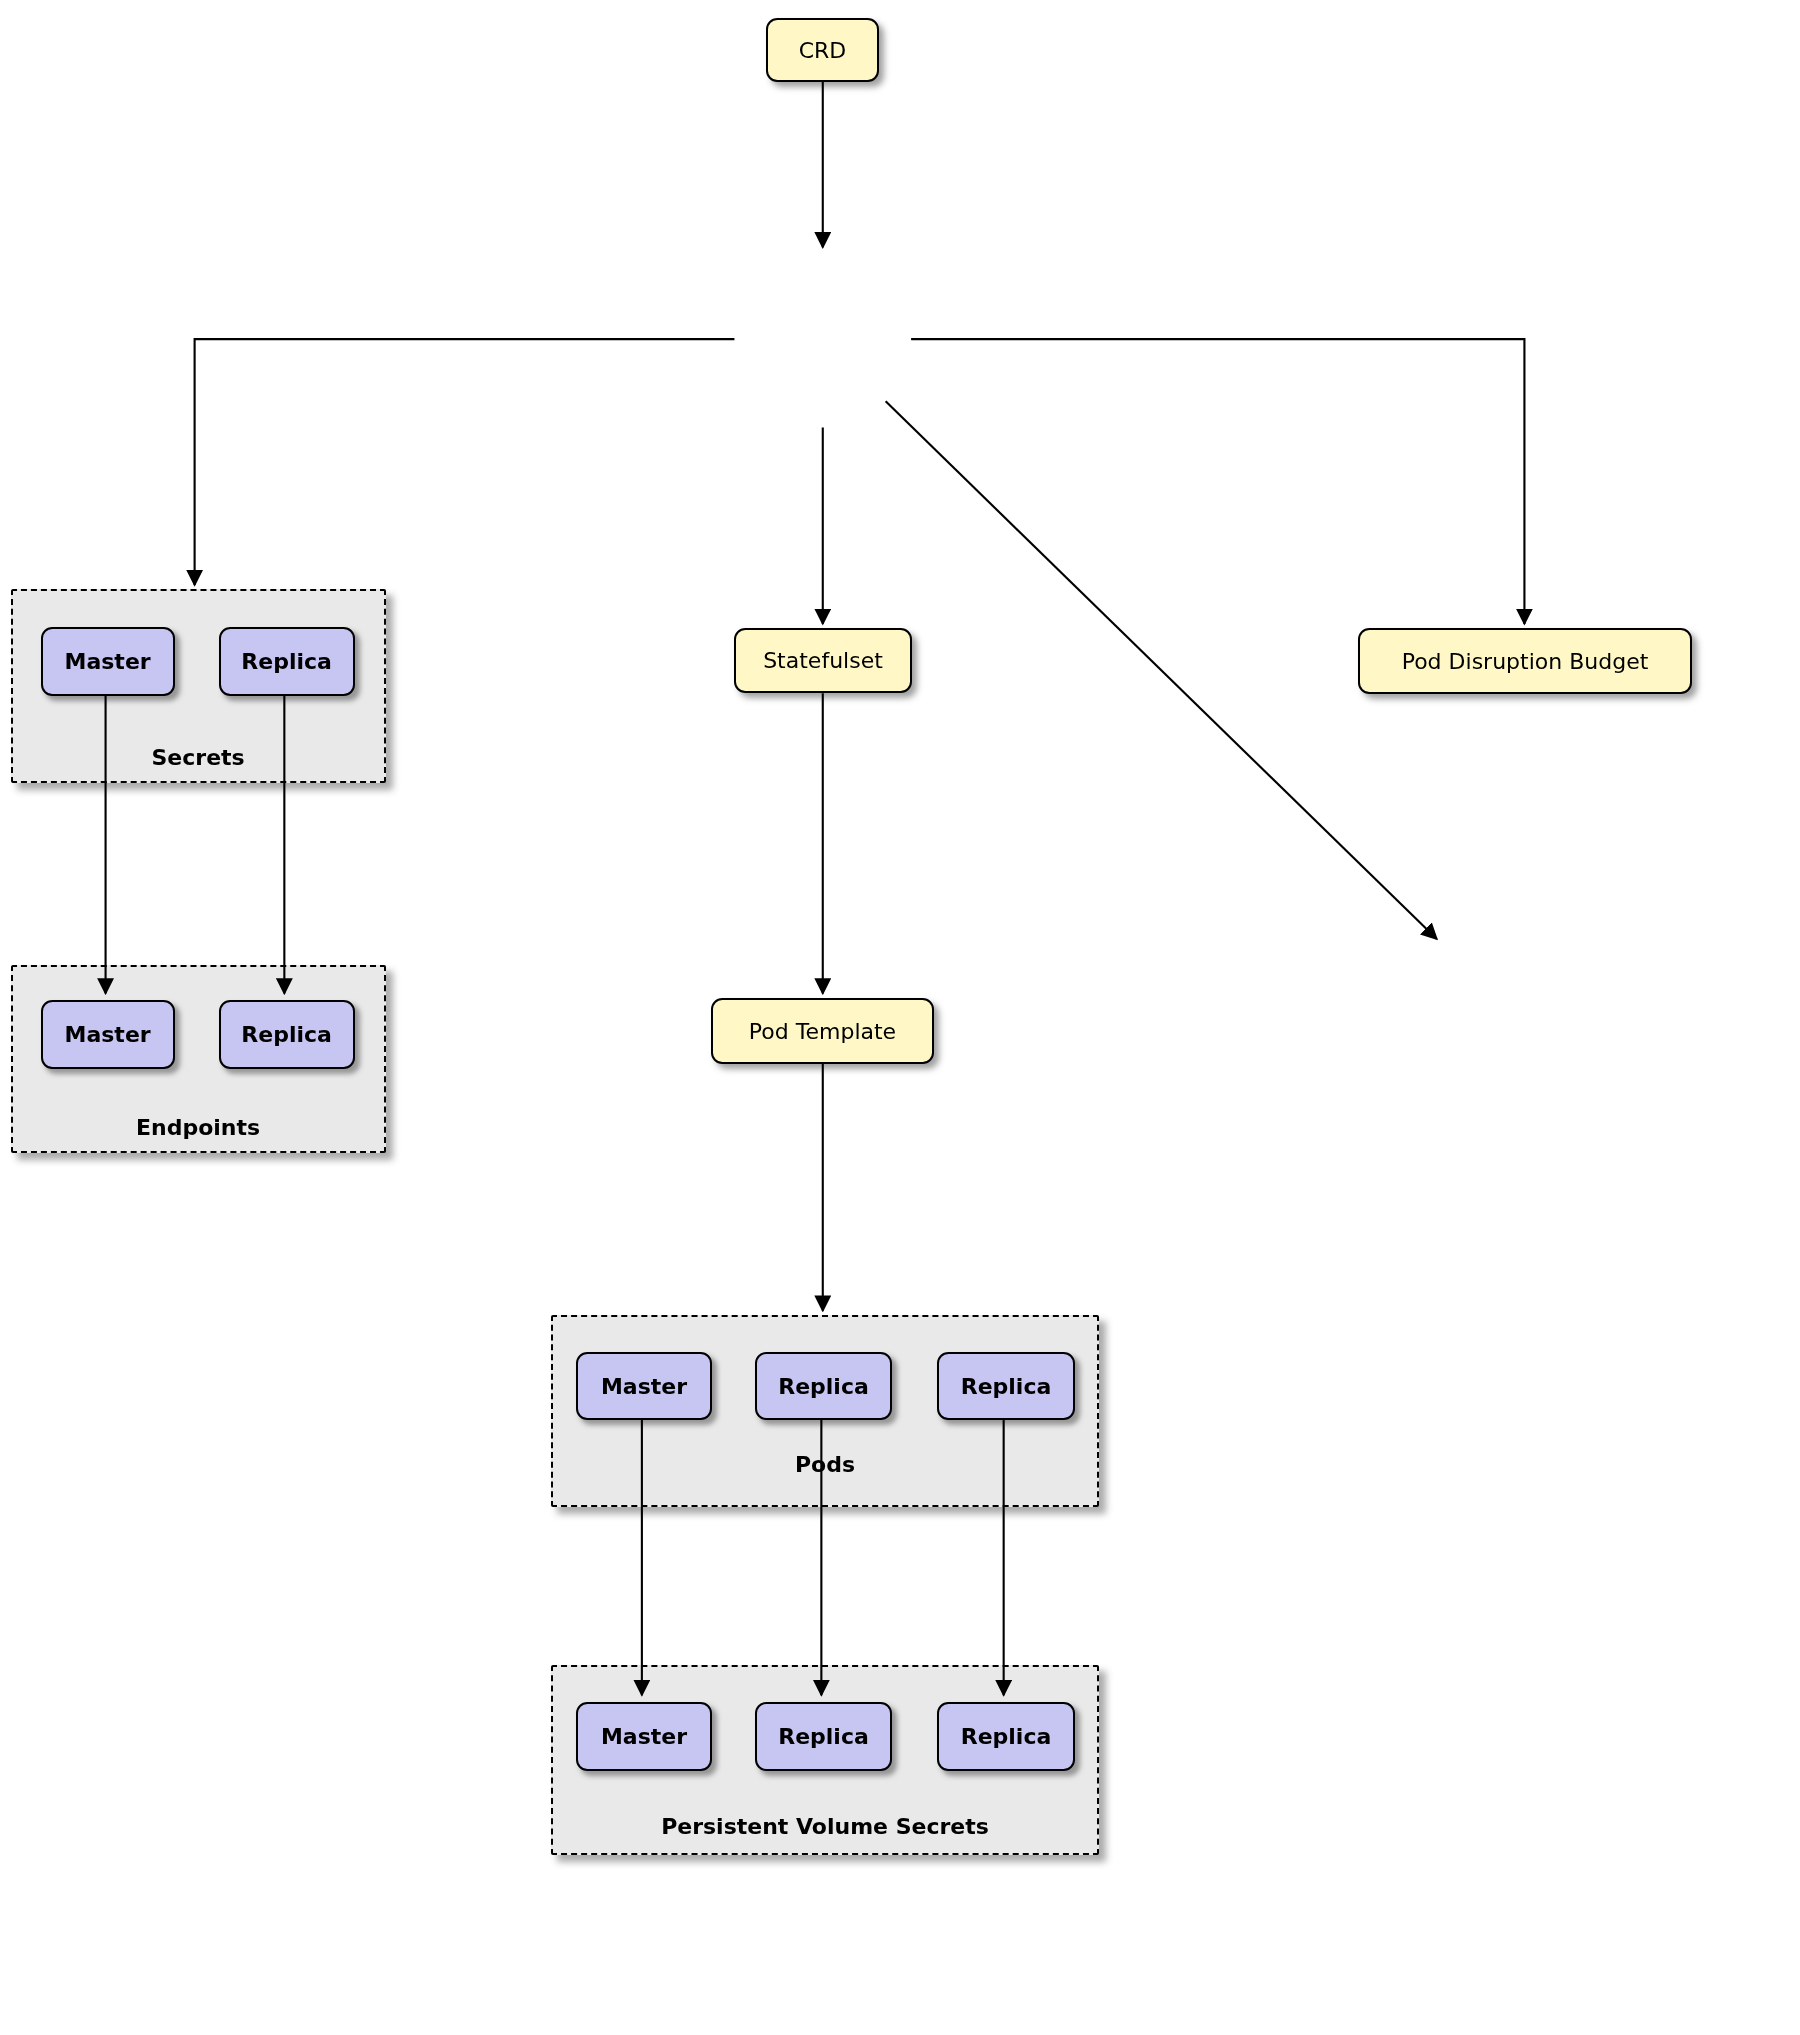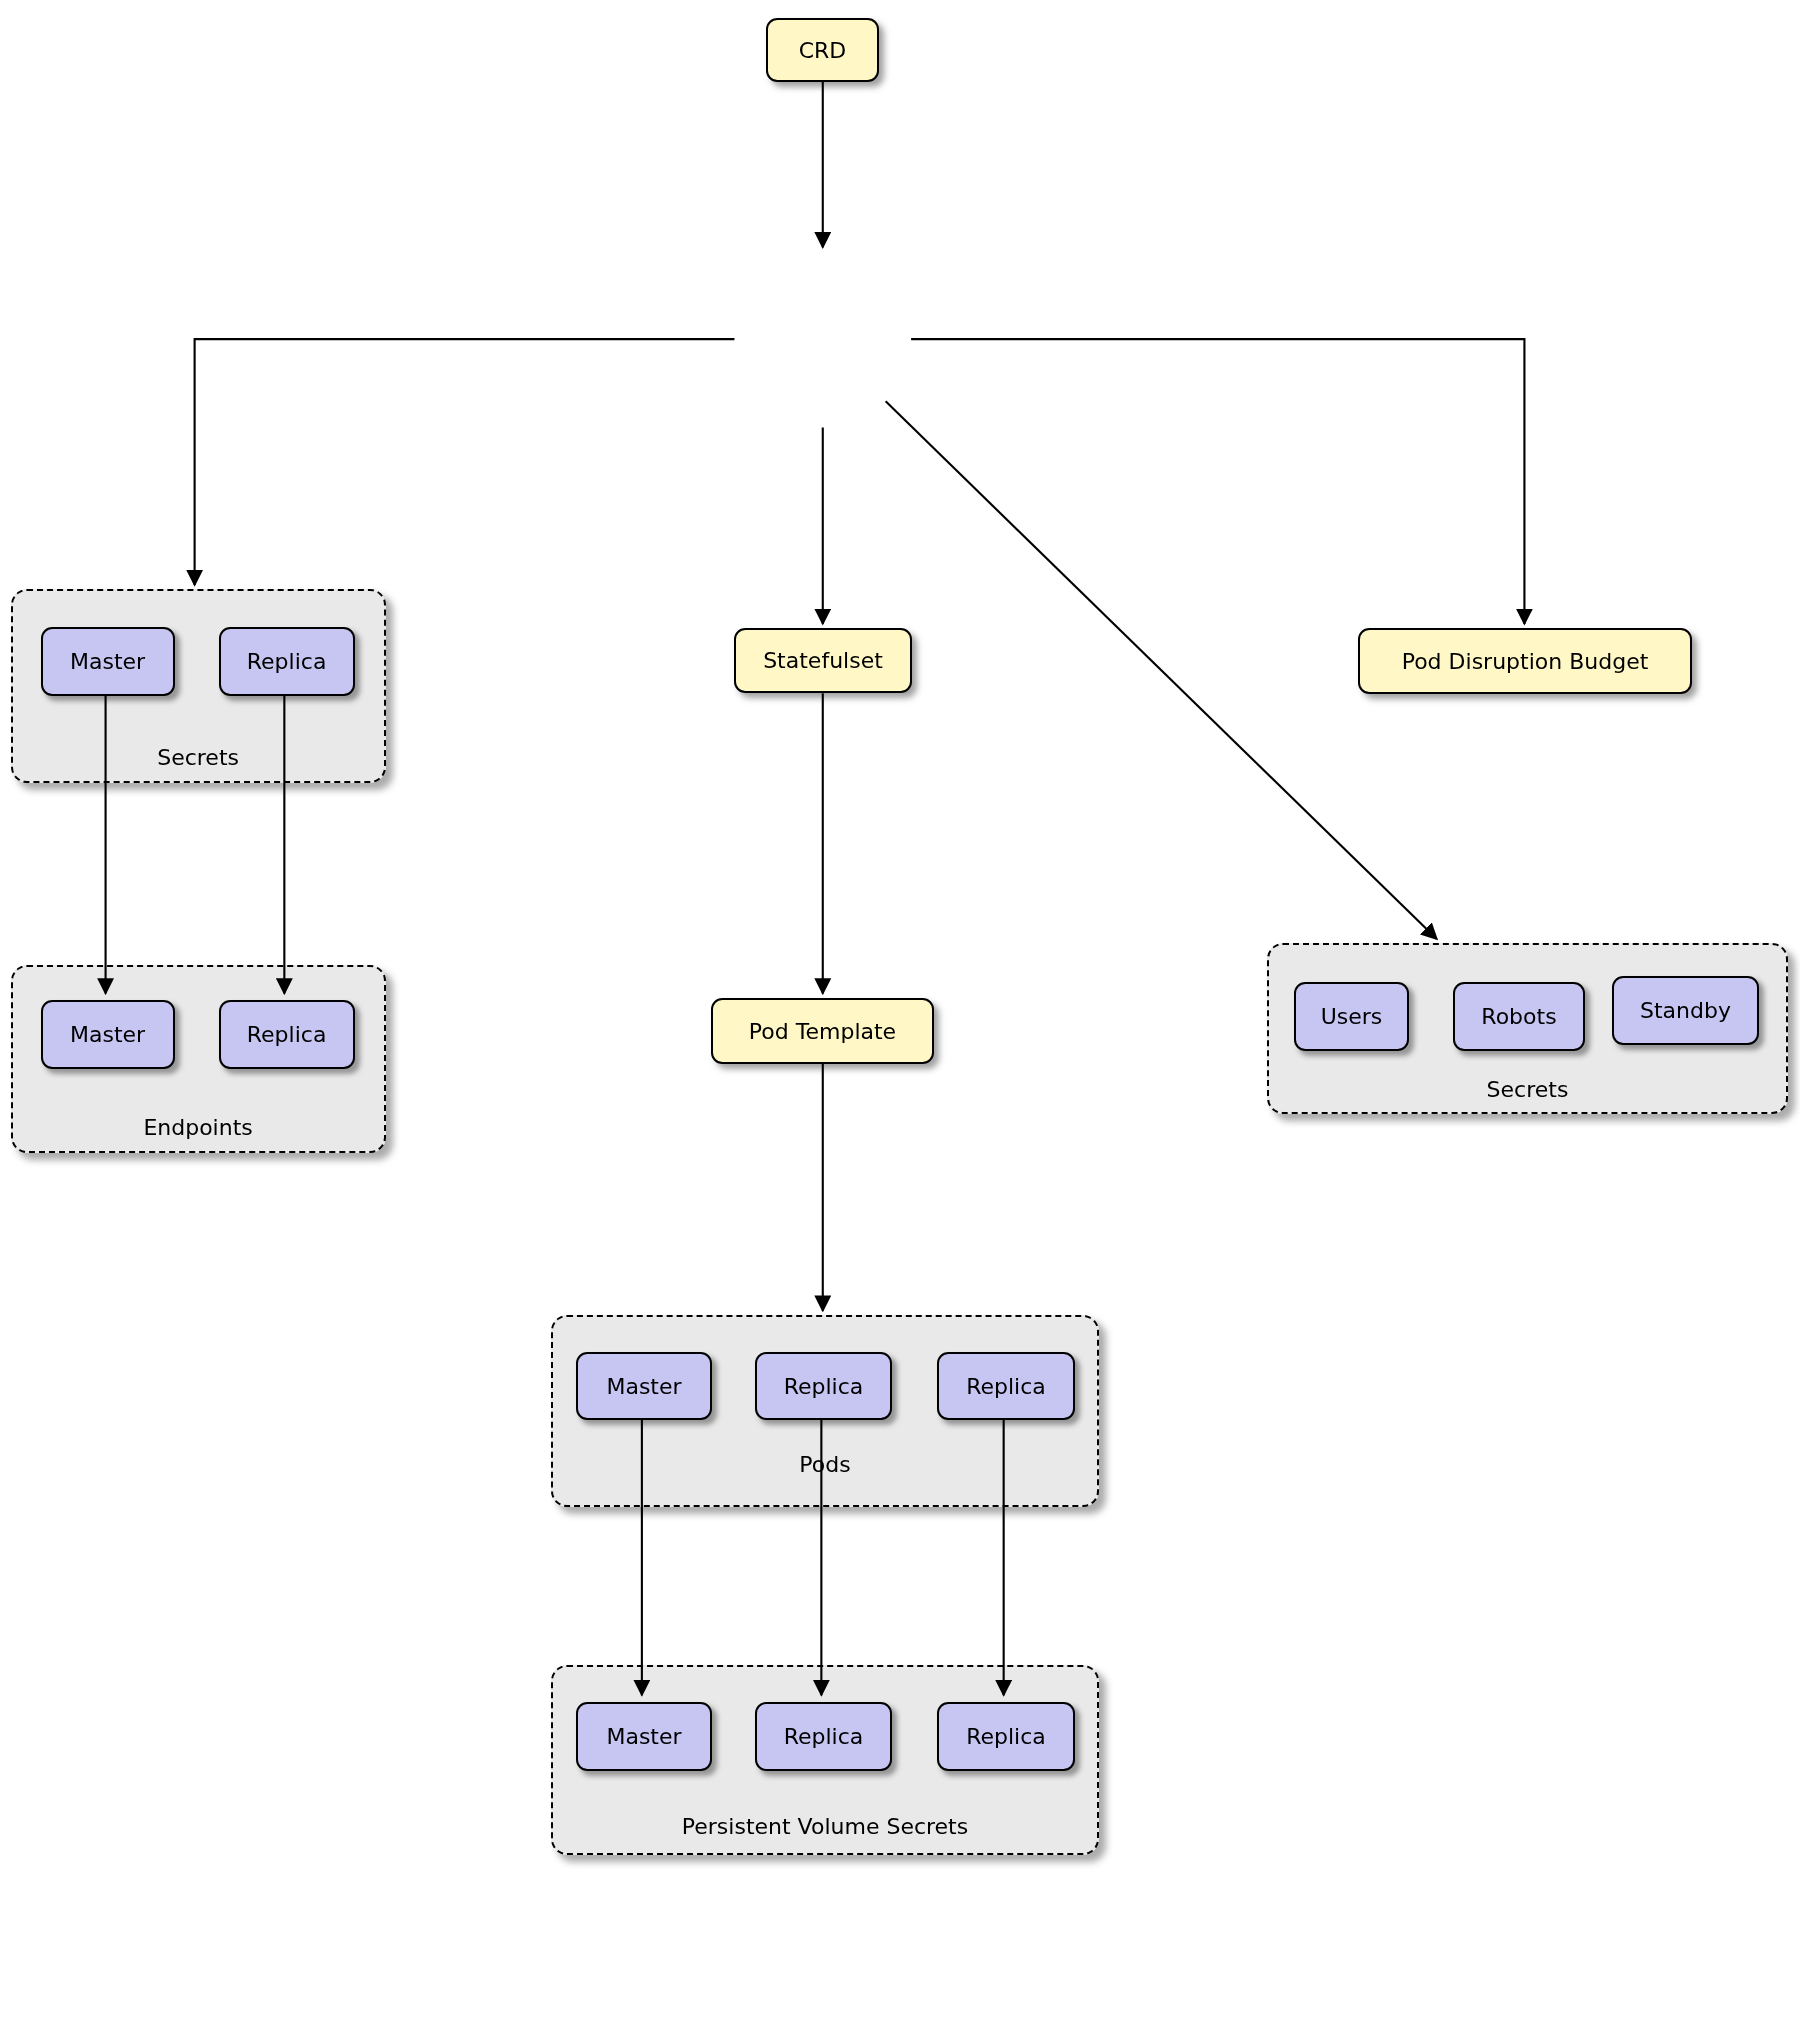--- a/index.html
+++ b/index.html
@@ -37,24 +37,25 @@
     border-radius: 50%;
     background: #FAC5C5;
     font-size: 22px;
     z-index: 2;
     box-shadow: 5.7px 5.7px 7px rgba(70,70,70,0.5);
   }
 
   .group {
     position: absolute;
     border: 2.1px dashed #000;
-    border-radius: 16px;
+    border-radius: 2px;
     background: #E9E9E9;
     z-index: 1;
     box-shadow: 6.4px 6.4px 7px rgba(70,70,70,0.45);
+    font-weight: bold;
   }
 
   .item {
     position: absolute;
     display: flex;
     align-items: center;
     justify-content: center;
     border: 2.1px solid #000;
     border-radius: 11.3px;
     background: #C7C5F2;
@@ -177,27 +178,15 @@
     </div>
     <div class="item" style="left:202px; top:35px; width:137px; height:69px;">
       <span>Replica</span>
     </div>
     <div class="item" style="left:384px; top:35px; width:138px; height:69px;">
       <span>Replica</span>
     </div>
     <div class="group-label" style="bottom:14px;">Persistent Volume Secrets</div>
   </div>
 
-  <div class="group" style="left:1267px; top:943px; width:521px; height:171px;">
-    <div class="item" style="left:25px; top:37px; width:115px; height:69px;">
-      <span>Users</span>
-    </div>
-    <div class="item" style="left:184px; top:37px; width:132px; height:69px;">
-      <span>Robots</span>
-    </div>
-    <div class="item" style="left:343px; top:31px; width:147px; height:69px;">
-      <span>Standby</span>
-    </div>
-    <div class="group-label" style="bottom:10px;">Secrets</div>
-  </div>
 
 </div>
 
 
 </body></html>

